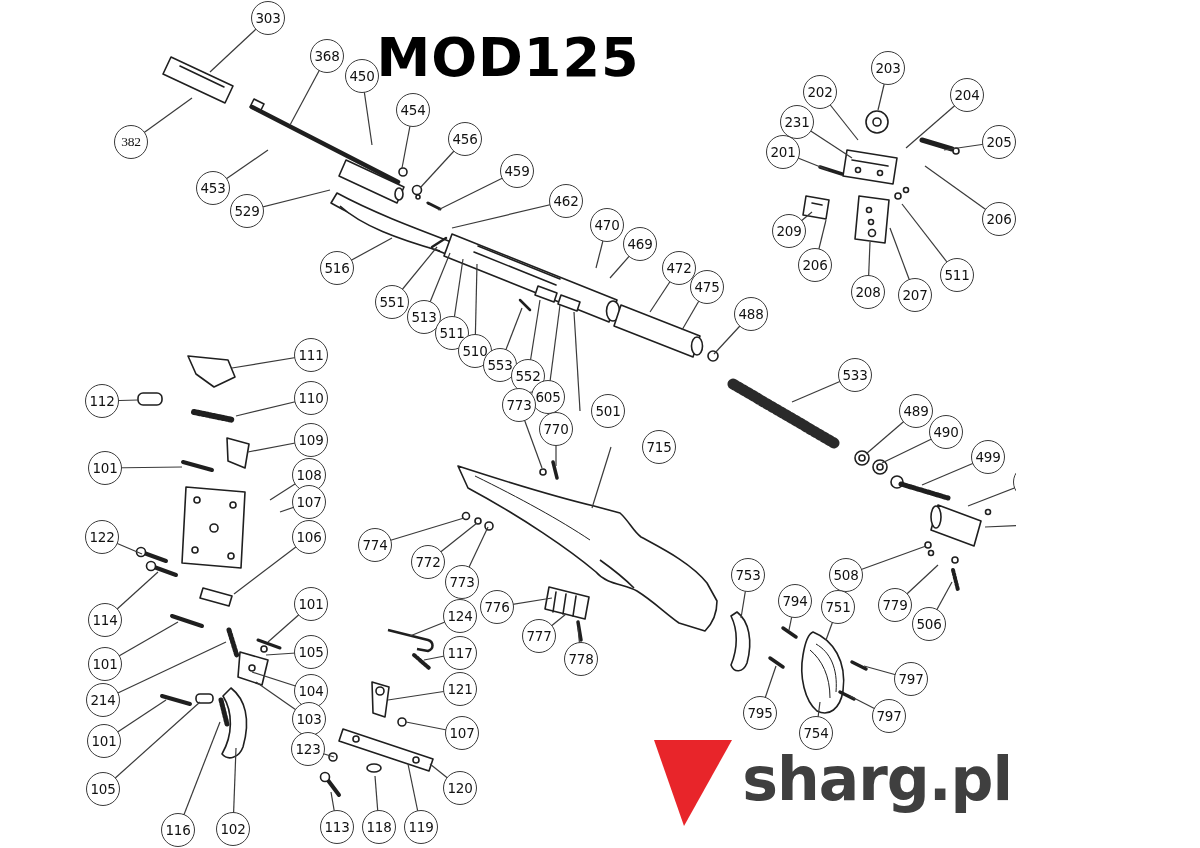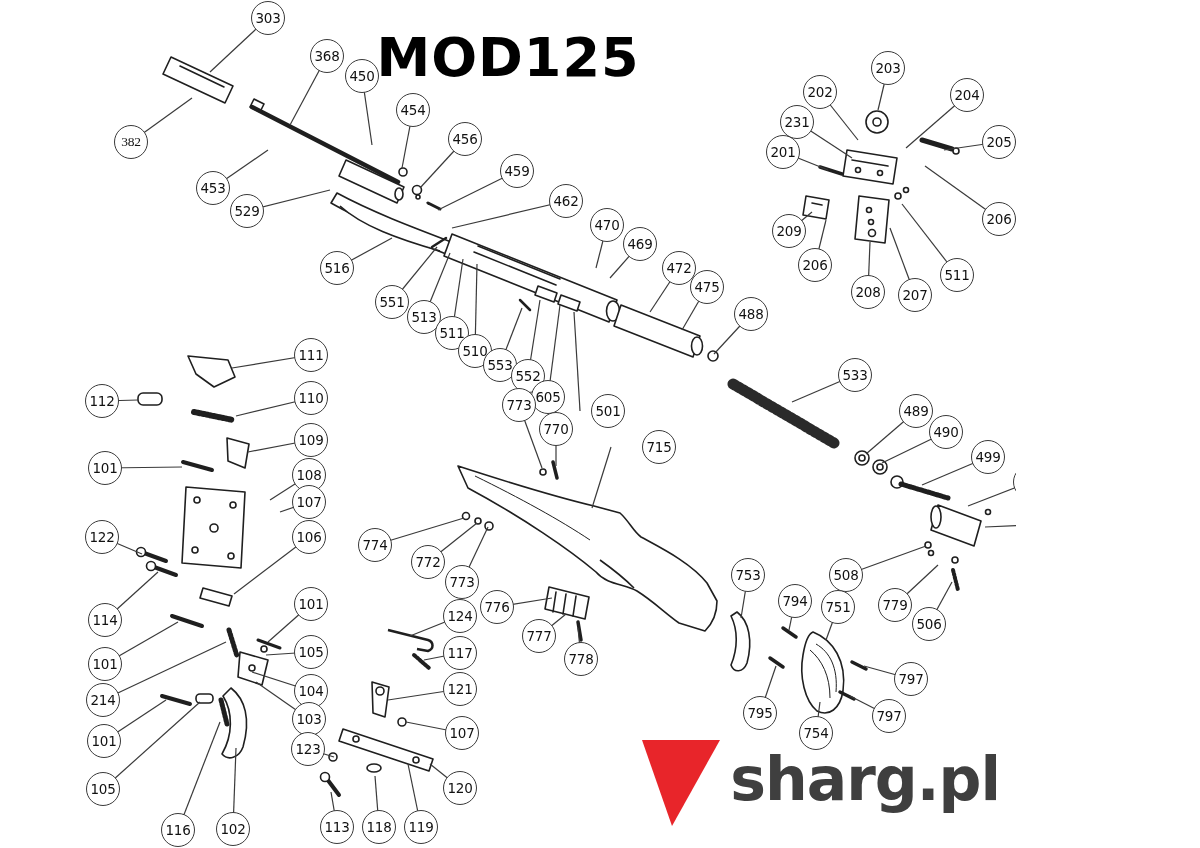--- a/index.html
+++ b/index.html
@@ -18,21 +18,21 @@
   .callout{
     position:absolute;width:34px;height:34px;border:1.6px solid #3a3a3a;border-radius:50%;
     background:#ffffff;display:flex;align-items:center;justify-content:center;
     font-size:13.5px;color:#111;box-sizing:border-box;letter-spacing:-0.3px;
   }
   .page-title{
     position:absolute;left:50%;top:26px;transform:translateX(-50%);
     font-size:54px;font-weight:bold;color:#000;letter-spacing:1px;white-space:nowrap;
   }
   .logo{
-    position:absolute;right:16px;bottom:22px;display:flex;align-items:center;gap:10px;
+    position:absolute;right:4px;bottom:22px;display:flex;align-items:center;gap:10px;
   }
   .logo-mark{width:78px;height:86px;flex:0 0 auto;}
   .logo-text{
     font-size:60px;font-weight:bold;color:#3f3f3f;letter-spacing:-1px;line-height:1;
     transform:translateY(-4px);
   }
 </style>
 </head>
 <body>
 

